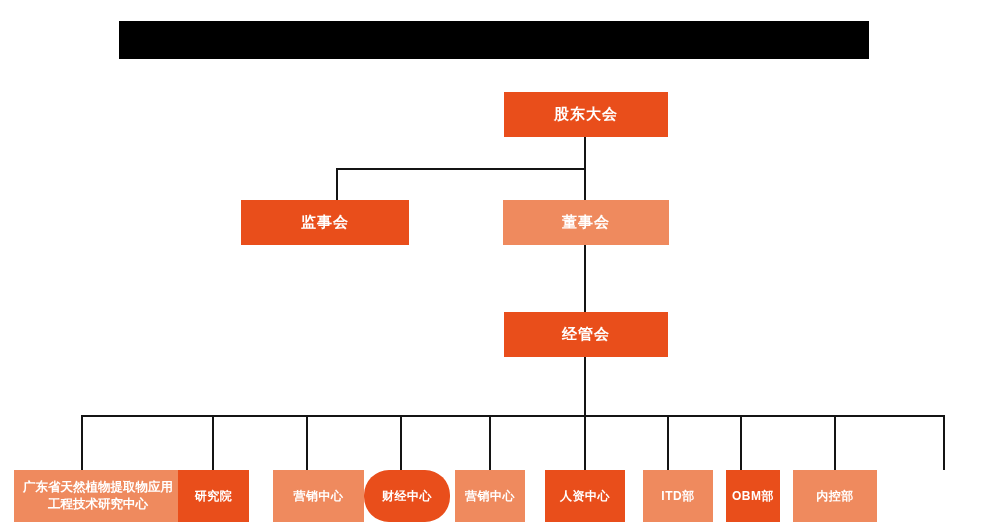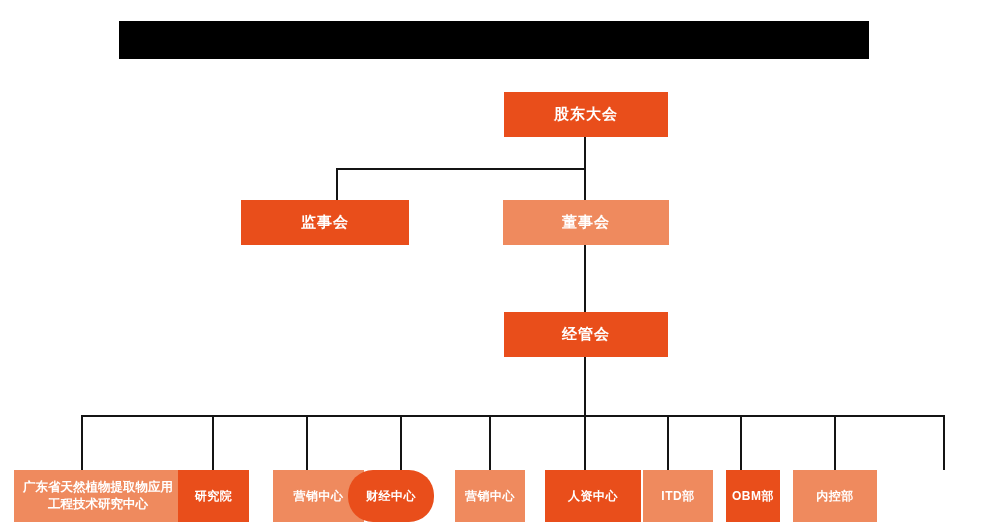--- a/index.html
+++ b/index.html
@@ -23,23 +23,23 @@
   .n-shareholders { left:504px; top:92px;  width:164px; height:45px; }
   .n-supervisory  { left:241px; top:200px; width:168px; height:45px; }
   .n-directors    { left:503px; top:200px; width:166px; height:45px; }
   .n-management   { left:504px; top:312px; width:164px; height:45px;text-align:right; }
 
   
   .dept { top:470px; height:52px; font-size:12px; letter-spacing:0.5px; }
   .d1  { left:14px;   width:168px; font-size:12.5px; line-height:1.35; letter-spacing:0; padding:0 4px; }
   .d2  { left:178px; width:71px; }
   .d3  { left:273px; width:91px; }
-  .d4  { left:348px; width:86px;border-radius:25px; }
+  .d4  { left:364px; width:86px;border-radius:25px; }
   .d5  { left:455px; width:70px; }
-  .d6  { left:545px; width:96px; }
+  .d6  { left:545px; width:80px; }
   .d7  { left:643px; width:70px; }
   .d8  { left:690px; width:54px;margin-left:36px; }
   .d9  { left:793px; width:84px;text-align:center; }
   .d10 { left:895px; width:98px; }
 
   
   .vline, .hline { position:absolute; background:#141414; }
   .vline { width:2px; }
   .hline { height:2px; }
 

